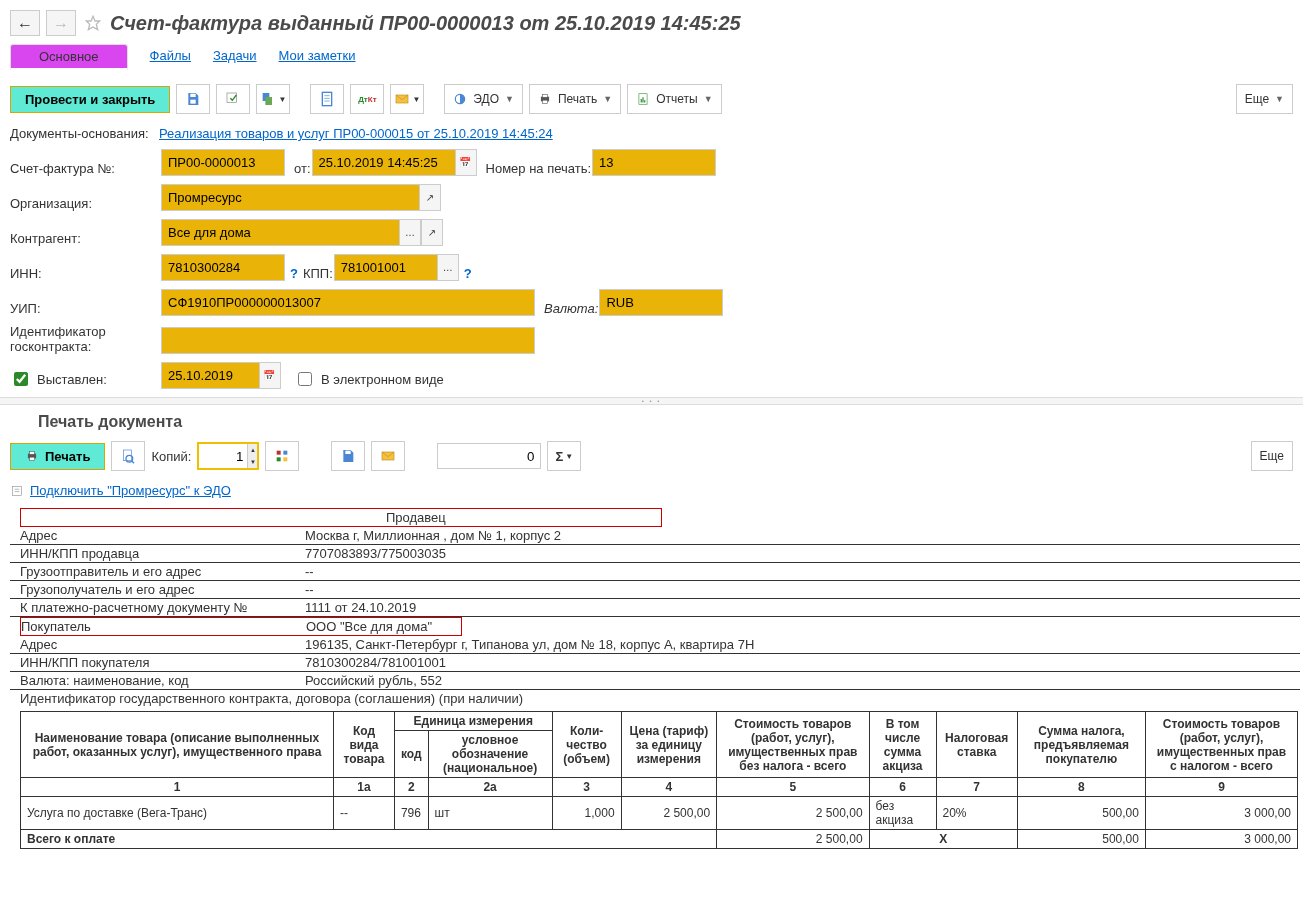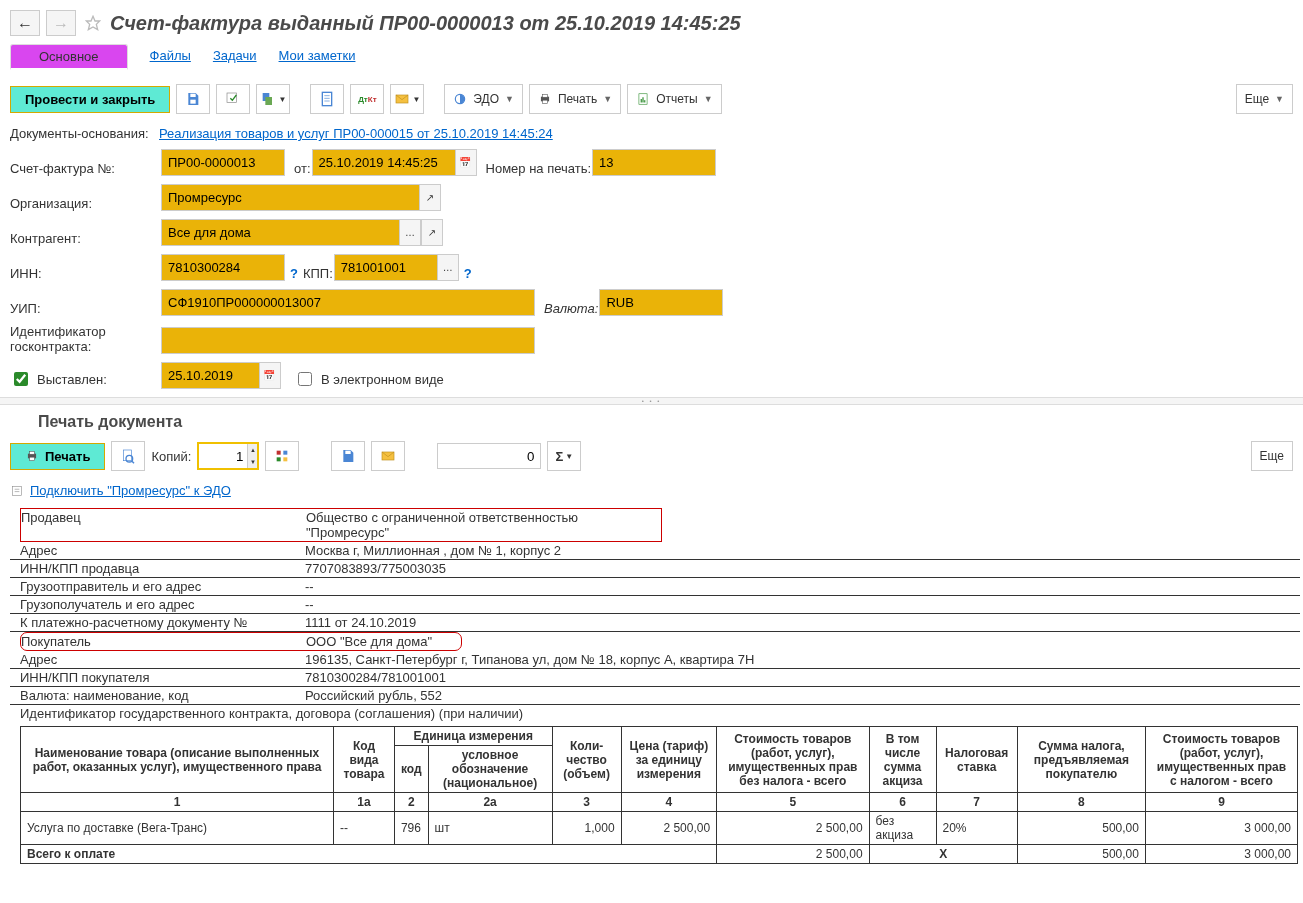--- a/index.html
+++ b/index.html
@@ -326,21 +326,20 @@
       <rect x="4" y="4" width="16" height="16" fill="none" stroke="#888"></rect>
       <line x1="8" y1="9" x2="16" y2="9" stroke="#888"></line>
       <line x1="8" y1="13" x2="16" y2="13" stroke="#888"></line>
     </svg>
   <span class="link">Подключить "Промресурс" к ЭДО</span>
 </div>
 
 <div class="kv-wrap">
   <div class="kv-row highlight-red" style="width:640px;justify-content:flex-end;">
     <div class="kv-label" style="border:none;">Продавец</div>
-    <div class="kv-val" style="border:none;">Общество с ограниченной ответственностью "Промресурс"</div>
   </div>
   <div class="kv-row">
       <div class="kv-label">Адрес</div>
       <div class="kv-val">Москва г, Миллионная , дом № 1, корпус 2</div>
     </div>
   <div class="kv-row">
       <div class="kv-label">ИНН/КПП продавца</div>
       <div class="kv-val">7707083893/775003035</div>
     </div>
   <div class="kv-row">
@@ -348,21 +347,21 @@
       <div class="kv-val">--</div>
     </div>
   <div class="kv-row">
       <div class="kv-label">Грузополучатель и его адрес</div>
       <div class="kv-val">--</div>
     </div>
   <div class="kv-row">
       <div class="kv-label">К платежно-расчетному документу №</div>
       <div class="kv-val">1111 от 24.10.2019</div>
     </div>
-  <div class="kv-row highlight-red" style="width:440px;border-radius:7px;">
+  <div class="kv-row highlight-red" style="width:440px;">
     <div class="kv-label" style="border:none;">Покупатель</div>
     <div class="kv-val" style="border:none;">ООО "Все для дома"</div>
   </div>
   <div class="kv-row">
       <div class="kv-label">Адрес</div>
       <div class="kv-val">196135, Санкт-Петербург г, Типанова ул, дом № 18, корпус А, квартира 7Н</div>
     </div>
   <div class="kv-row">
       <div class="kv-label">ИНН/КПП покупателя</div>
       <div class="kv-val">7810300284/781001001</div>

